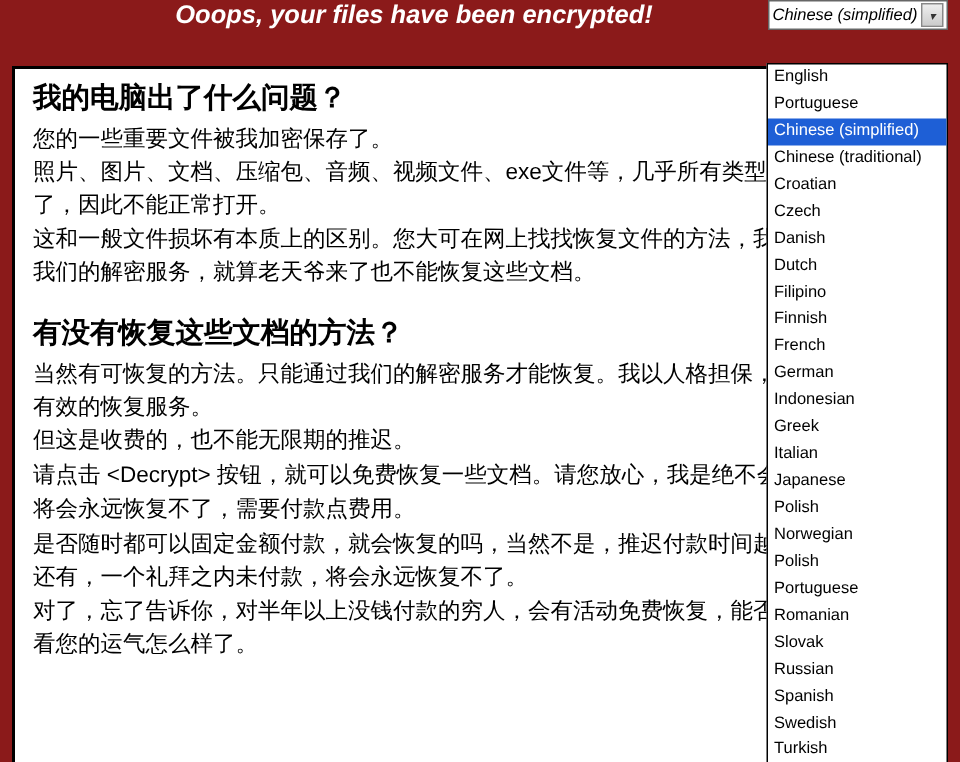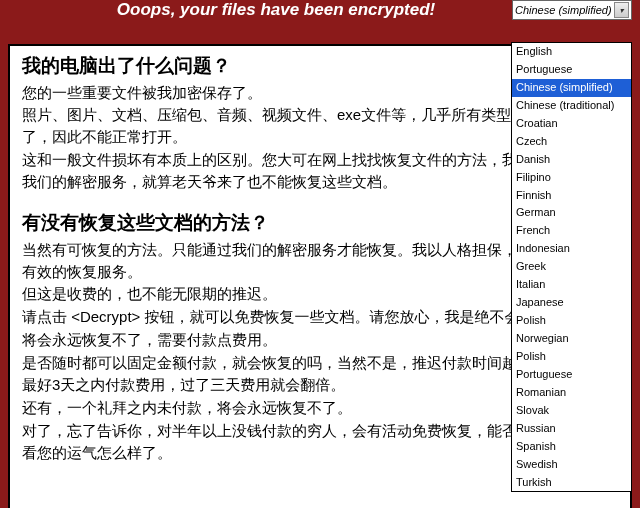--- a/index.html
+++ b/index.html
@@ -113,37 +113,37 @@
     <div class="para">您的一些重要文件被我加密保存了。</div>
     <div class="para">照片、图片、文档、压缩包、音频、视频文件、exe文件等，几乎所有类型的文件都被加密了，因此不能正常打开。</div>
     <div class="para">这和一般文件损坏有本质上的区别。您大可在网上找找恢复文件的方法，我敢保证，没有我们的解密服务，就算老天爷来了也不能恢复这些文档。</div>
     <div class="spacer"></div>
     <div class="heading">有没有恢复这些文档的方法？</div>
     <div class="para">当然有可恢复的方法。只能通过我们的解密服务才能恢复。我以人格担保，能够提供安全有效的恢复服务。</div>
     <div class="para">但这是收费的，也不能无限期的推迟。</div>
     <div class="para">请点击 &lt;Decrypt&gt; 按钮，就可以免费恢复一些文档。请您放心，我是绝不会骗你的。</div>
     <div class="para">将会永远恢复不了，需要付款点费用。</div>
     <div class="para">是否随时都可以固定金额付款，就会恢复的吗，当然不是，推迟付款时间越长对你不利。</div>
-    <div class="para">最好3天之内付款费用，过了三天费用就会翻倍。</div>
     <div class="para">还有，一个礼拜之内未付款，将会永远恢复不了。</div>
     <div class="para">对了，忘了告诉你，对半年以上没钱付款的穷人，会有活动免费恢复，能否轮到你，就要看您的运气怎么样了。</div>
   </div>
 
   <div class="dropdown" id="lang-dropdown">
       <div class="dropdown-item">English</div>
       <div class="dropdown-item">Portuguese</div>
       <div class="dropdown-item selected">Chinese (simplified)</div>
       <div class="dropdown-item">Chinese (traditional)</div>
       <div class="dropdown-item">Croatian</div>
       <div class="dropdown-item">Czech</div>
       <div class="dropdown-item">Danish</div>
+      <div class="dropdown-item">Dutch</div>
       <div class="dropdown-item">Filipino</div>
       <div class="dropdown-item">Finnish</div>
+      <div class="dropdown-item">French</div>
       <div class="dropdown-item">German</div>
-      <div class="dropdown-item">French</div>
       <div class="dropdown-item">Indonesian</div>
       <div class="dropdown-item">Greek</div>
       <div class="dropdown-item">Italian</div>
       <div class="dropdown-item">Japanese</div>
       <div class="dropdown-item">Polish</div>
       <div class="dropdown-item">Norwegian</div>
       <div class="dropdown-item">Polish</div>
       <div class="dropdown-item">Portuguese</div>
       <div class="dropdown-item">Romanian</div>
       <div class="dropdown-item">Slovak</div>

